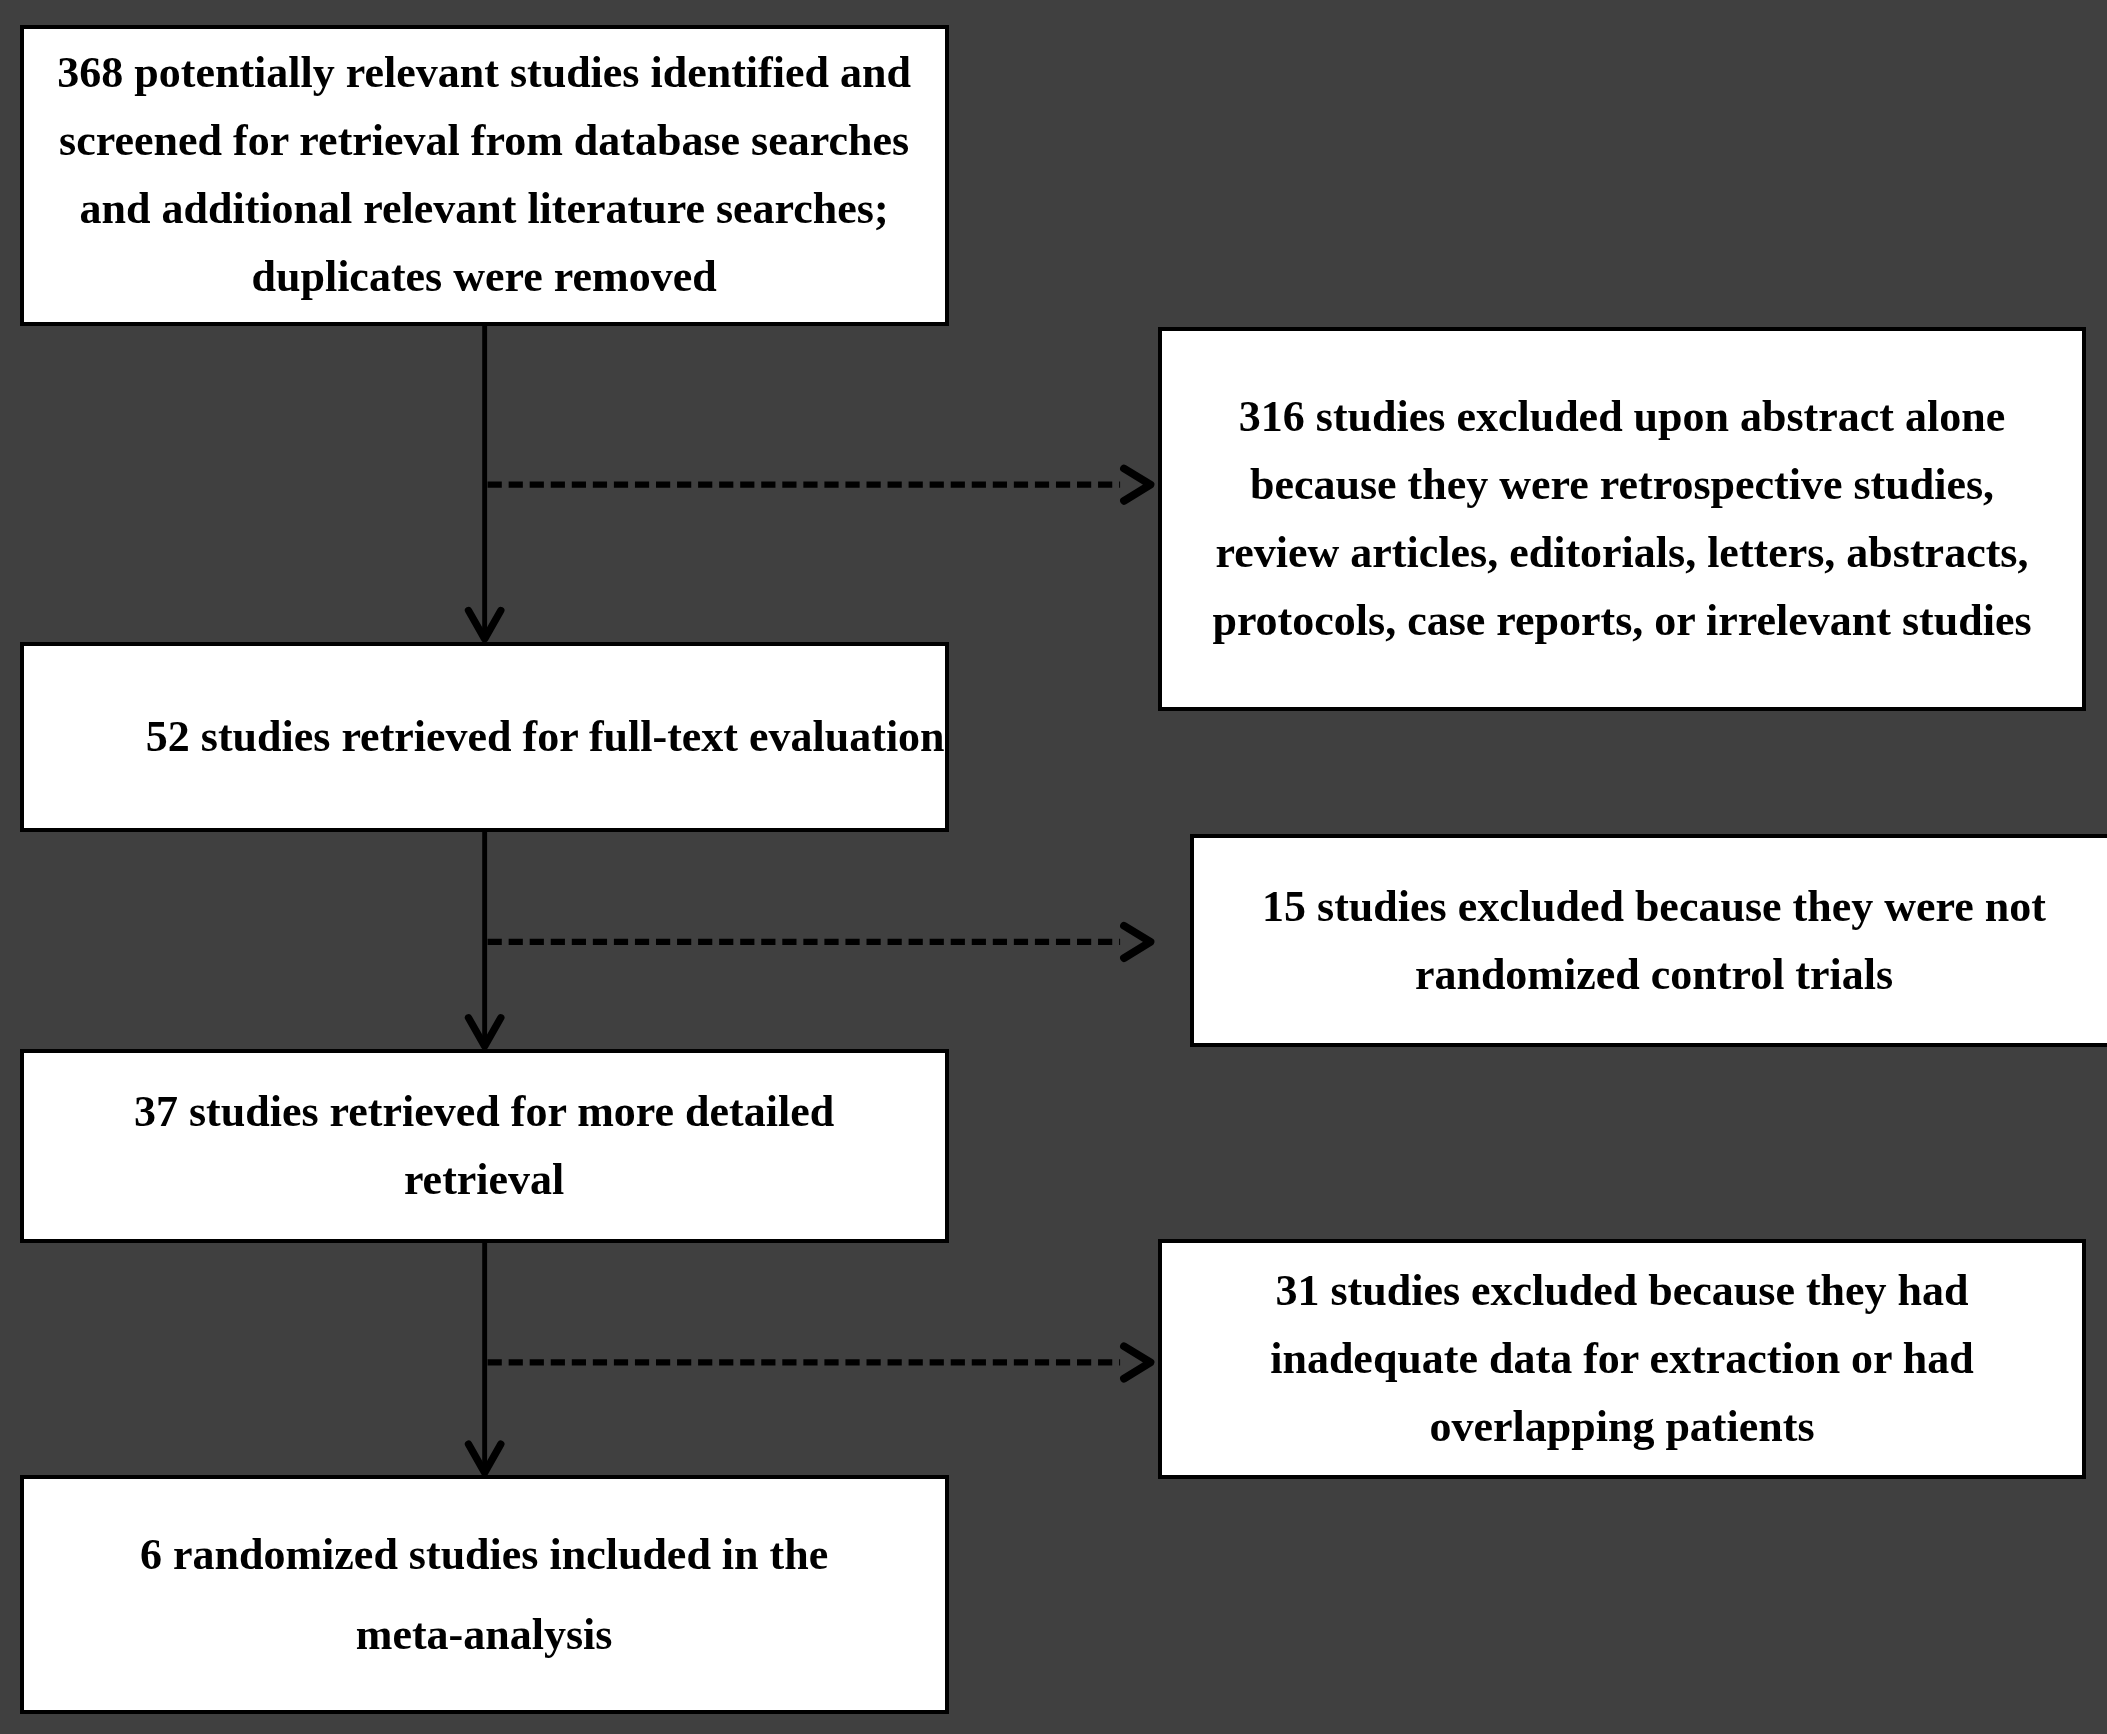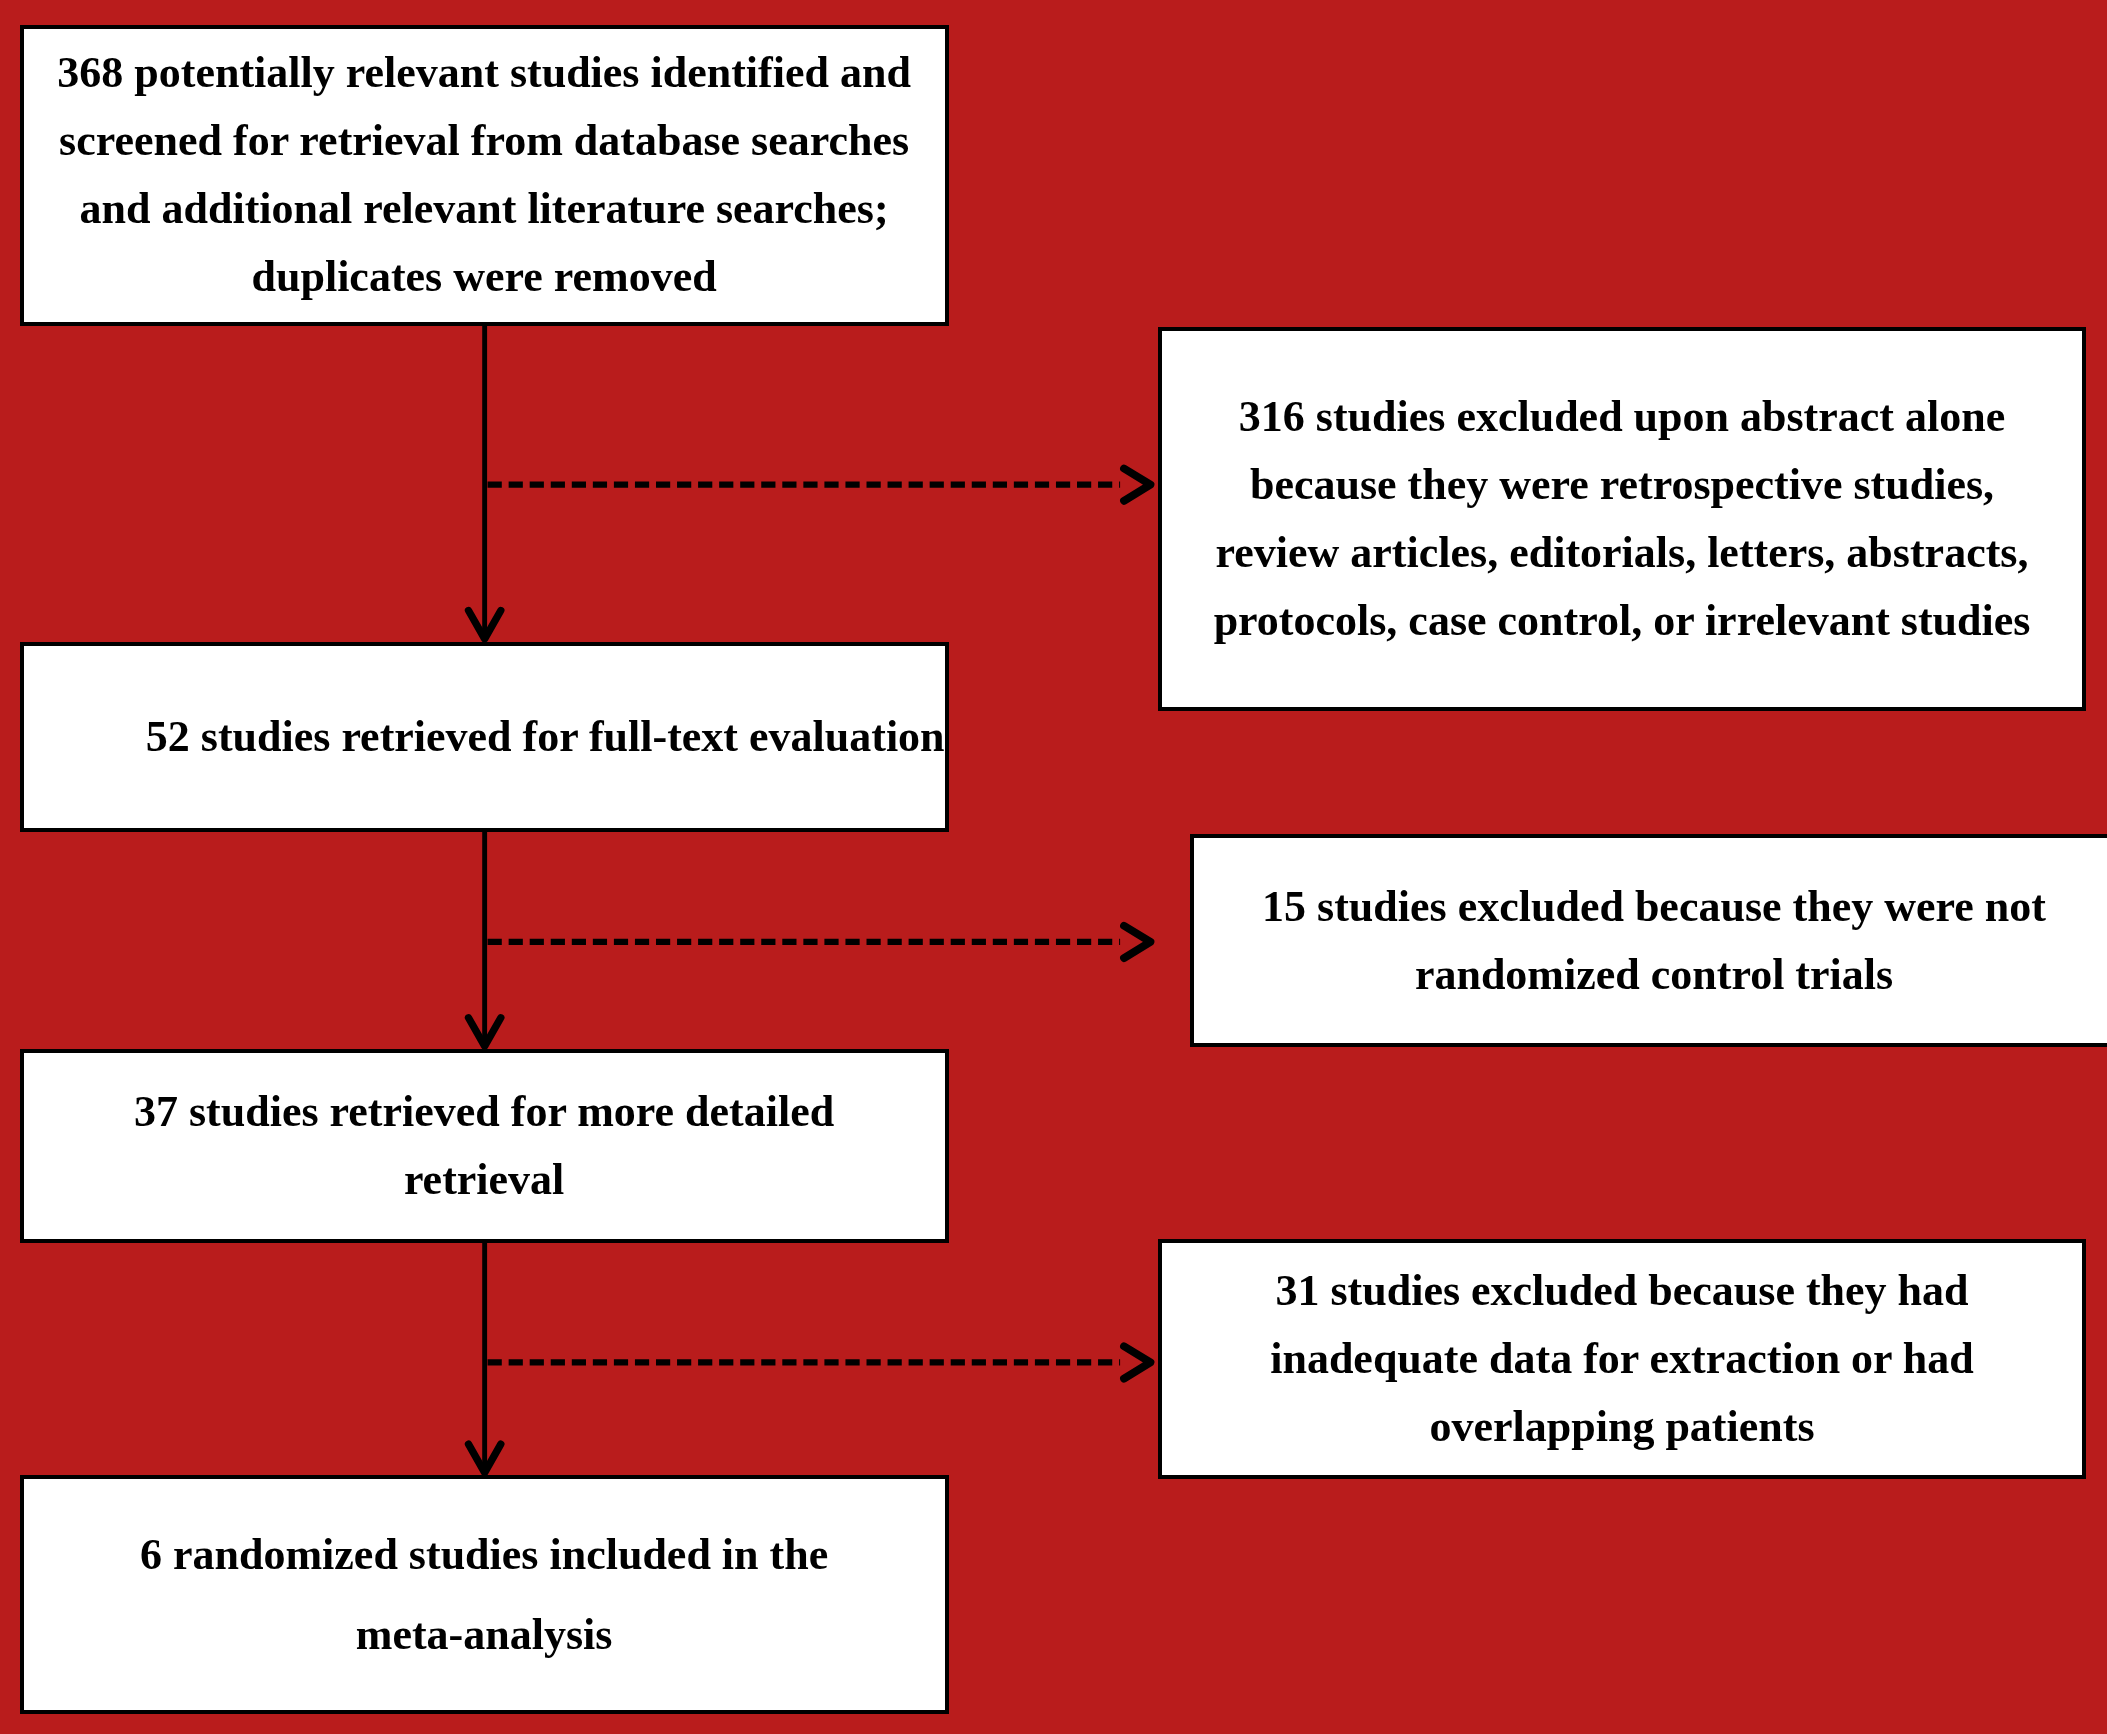--- a/index.html
+++ b/index.html
@@ -11,21 +11,21 @@
     width: 2108px;
     height: 1735px;
     position: relative;
     font-family: "Liberation Serif", "DejaVu Serif", serif;
   }
   .canvas {
     position: absolute;
     left: 0; top: 0;
     width: 2108px;
     height: 1735px;
-    background: #b91c1c;
+    background: #404040;
   }
   .arrow-layer {
     position: absolute;
     left: 0; top: 0;
     width: 2108px;
     height: 1735px;
   }
   .node {
     position: absolute;
     background: #ffffff;
@@ -96,21 +96,21 @@
     <div class="nline">368 potentially relevant studies identified and</div>
     <div class="nline">screened for retrieval from database searches</div>
     <div class="nline">and additional relevant literature searches;</div>
     <div class="nline">duplicates were removed</div>
   </div>
 
   <div class="node col-right n-excl-abs">
     <div class="nline">316 studies excluded upon abstract alone</div>
     <div class="nline">because they were retrospective studies,</div>
     <div class="nline">review articles, editorials, letters, abstracts,</div>
-    <div class="nline">protocols, case control, or irrelevant studies</div>
+    <div class="nline">protocols, case reports, or irrelevant studies</div>
   </div>
 
   <div class="node col-left n-fulltext">
     <div class="nline">52 studies retrieved for full-text evaluation</div>
   </div>
 
   <div class="node col-right n-excl-rct">
     <div class="nline">15 studies excluded because they were not</div>
     <div class="nline">randomized control trials</div>
   </div>

